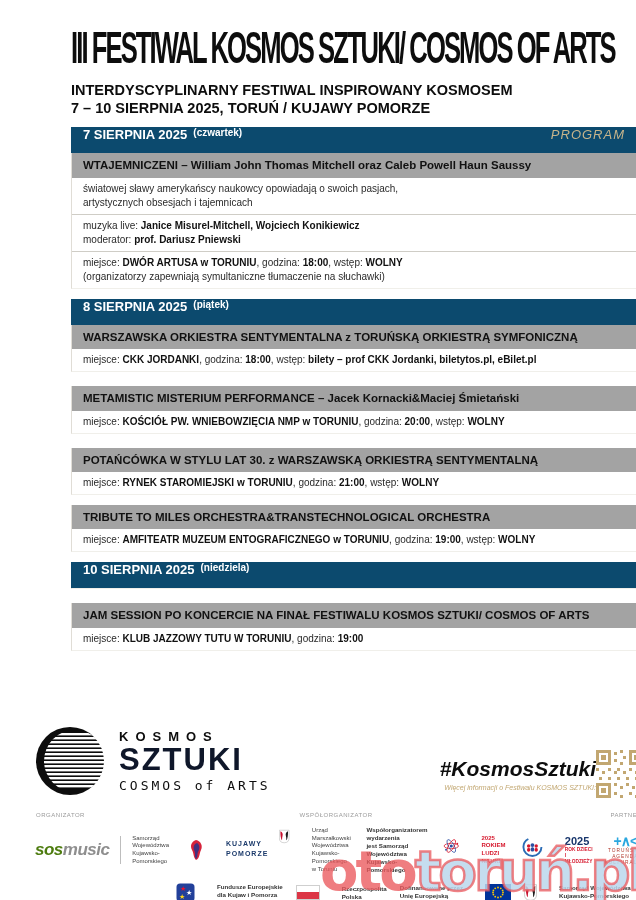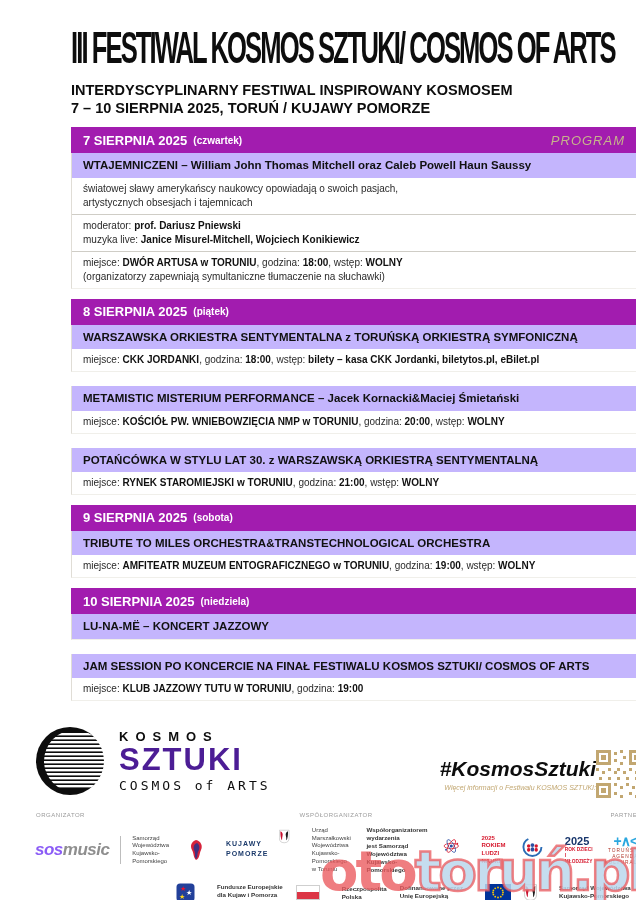--- a/index.html
+++ b/index.html
@@ -9,59 +9,59 @@
   
   .header{padding:26px 35px 0 35px;}
   .main-title{height:52px;overflow:visible;}
   .main-title span{display:inline-block;white-space:nowrap;font-weight:800;font-size:40px;
           letter-spacing:-3px;transform:scale(0.64,1.12);transform-origin:0 60%;color:#0d0d0d;}
   .subtitle{font-weight:bold;font-size:14.5px;line-height:1.22;color:#0d0d0d;margin-top:4px;}
 
   
   .program{margin:10px 35px 0 35px;}
   .day-block{margin-bottom:10px;}
-  .day-bar{background:#a21caf;color:#ffffff;height:26px;display:flex;align-items:center;
+  .day-bar{background:#0c4a6e;color:#ffffff;height:26px;display:flex;
            padding:0 12px;font-size:13px;}
   .day-date{font-weight:bold;}
   .day-weekday{margin-left:6px;font-weight:bold;font-size:10px;}
   .program-label{margin-left:auto;font-style:italic;font-size:13px;letter-spacing:1px;
            color:#c6b48b;font-weight:500;}
   .event-card{margin-bottom:14px;border-left:1px solid #e0ddd6;border-right:1px solid #eceae4;
            border-bottom:1px solid #f0efea;}
   .event-card:last-child{margin-bottom:0;}
-  .event-title{background:#c4b5fd;color:#111;font-weight:bold;font-size:11.5px;
+  .event-title{background:#a3a3a3;color:#111;font-weight:bold;font-size:11.5px;
            padding:5px 11px;line-height:1.25;}
   .event-row{padding:4px 11px;font-size:10px;line-height:1.4;color:#2a2a2a;background:#fff;}
   .event-row + .event-row{border-top:1px solid #cfcdc6;}
   .event-row .b{font-weight:bold;color:#111;}
 
   
   .branding{position:absolute;top:726px;left:35px;right:28px;display:flex;align-items:flex-start;}
   .logo-group{display:flex;align-items:center;gap:14px;}
   .logo-text-line1{font-size:13px;font-weight:bold;letter-spacing:7px;color:#0d0d0d;}
-  .logo-text-line2{font-size:31px;font-weight:800;letter-spacing:2px;color:#4c1d95;line-height:1.05;}
+  .logo-text-line2{font-size:31px;font-weight:800;letter-spacing:2px;color:#0f172a;line-height:1.05;}
   .logo-text-line3{font-family:"DejaVu Sans Mono",monospace;font-size:13px;letter-spacing:3px;
            color:#0d0d0d;margin-top:2px;}
   .hash-group{margin-left:auto;display:flex;align-items:center;gap:0;margin-top:24px;}
   .hash-col{text-align:right;}
   .hashtag{font-size:21px;font-weight:bold;font-style:italic;color:#0d0d0d;}
   .hash-sub{font-size:7px;font-style:italic;color:#c2a771;margin-top:3px;}
 
   
   .footer{position:absolute;top:812px;left:0;right:0;}
   .footer-labels{position:relative;height:9px;font-size:6px;color:#9a9a9a;letter-spacing:0.5px;}
   .lab-org{position:absolute;left:36px;}
   .lab-coorg{position:absolute;left:50%;transform:translateX(-50%);}
   .lab-part{position:absolute;right:30px;}
   .logo-row1{display:flex;align-items:center;margin:5px 26px 0 35px;gap:11px;}
   .logo-row2{display:flex;align-items:center;margin:9px 0 0 176px;gap:13px;}
   .tiny{font-size:6px;line-height:1.3;color:#444;white-space:pre-line;}
   .tiny-b{font-size:6.2px;line-height:1.3;color:#333;font-weight:bold;white-space:pre-line;}
   .sos{font-size:17px;font-weight:800;font-style:italic;letter-spacing:-0.5px;}
-  .sos .s1{color:#8b5cf6;}
+  .sos .s1{color:#4d7c0f;}
   .sos .s2{color:#8e8e8e;}
   .vdiv{width:1px;height:28px;background:#bdbdbd;}
   .kp-text{font-size:7px;font-weight:bold;letter-spacing:1px;color:#1b3a6b;white-space:pre-line;line-height:1.35;}
   .rok-red{font-size:6px;font-weight:bold;color:#d6172c;white-space:pre-line;line-height:1.3;}
   .y2025{font-size:11px;font-weight:800;color:#17356b;line-height:1;}
   .y2025-sub{font-size:4.8px;font-weight:bold;color:#d6172c;white-space:pre-line;line-height:1.25;}
   .tak-glyph{font-size:14px;font-weight:800;color:#2ba7df;line-height:1;letter-spacing:-1px;}
   .tak-text{font-size:4.8px;color:#b03a2e;white-space:pre-line;line-height:1.3;letter-spacing:1px;}
   .flag-pl{width:24px;height:15px;border:0.5px solid #cfcfcf;box-sizing:border-box;}
   .flag-pl .wh{height:50%;background:#fff;}
@@ -96,72 +96,67 @@
           <span class="day-weekday">(czwartek)</span>
           <span class="program-label">PROGRAM</span>
         </div>
         <div class="event-card">
           <div class="event-title">WTAJEMNICZENI – William John Thomas Mitchell oraz Caleb Powell Haun Saussy</div>
           <div class="event-row">
             <div class="event-line"><span>światowej sławy amerykańscy naukowcy opowiadają o swoich pasjach,</span></div>
             <div class="event-line"><span>artystycznych obsesjach i tajemnicach</span></div>
           </div>
           <div class="event-row">
+            <div class="event-line"><span>muzyka live: </span><span class="b">Janice Misurel-Mitchell, Wojciech Konikiewicz</span></div>
             <div class="event-line"><span>moderator: </span><span class="b">prof. Dariusz Pniewski</span></div>
-            <div class="event-line"><span>muzyka live: </span><span class="b">Janice Misurel-Mitchell, Wojciech Konikiewicz</span></div>
           </div>
           <div class="event-row">
             <div class="event-line"><span>miejsce: </span><span class="b">DWÓR ARTUSA w TORUNIU</span><span>, godzina: </span><span class="b">18:00</span><span>, wstęp: </span><span class="b">WOLNY</span></div>
             <div class="event-line"><span>(organizatorzy zapewniają symultaniczne tłumaczenie na słuchawki)</span></div>
           </div>
         </div>
       </div>
       <div class="day-block">
         <div class="day-bar">
           <span class="day-date">8 SIERPNIA 2025</span>
           <span class="day-weekday">(piątek)</span>
         </div>
         <div class="event-card">
           <div class="event-title">WARSZAWSKA ORKIESTRA SENTYMENTALNA z TORUŃSKĄ ORKIESTRĄ SYMFONICZNĄ</div>
           <div class="event-row">
-            <div class="event-line"><span>miejsce: </span><span class="b">CKK JORDANKI</span><span>, godzina: </span><span class="b">18:00</span><span>, wstęp: </span><span class="b">bilety – kasa CKK Jordanki, biletytos.pl, eBilet.pl</span></div>
+            <div class="event-line"><span>miejsce: </span><span class="b">CKK JORDANKI</span><span>, godzina: </span><span class="b">18:00</span><span>, wstęp: </span><span class="b">bilety – prof CKK Jordanki, biletytos.pl, eBilet.pl</span></div>
           </div>
         </div>
         <div class="event-card">
           <div class="event-title">METAMISTIC MISTERIUM PERFORMANCE – Jacek Kornacki&amp;Maciej Śmietański</div>
           <div class="event-row">
             <div class="event-line"><span>miejsce: </span><span class="b">KOŚCIÓŁ PW. WNIEBOWZIĘCIA NMP w TORUNIU</span><span>, godzina: </span><span class="b">20:00</span><span>, wstęp: </span><span class="b">WOLNY</span></div>
           </div>
         </div>
         <div class="event-card">
           <div class="event-title">POTAŃCÓWKA W STYLU LAT 30. z WARSZAWSKĄ ORKIESTRĄ SENTYMENTALNĄ</div>
           <div class="event-row">
             <div class="event-line"><span>miejsce: </span><span class="b">RYNEK STAROMIEJSKI w TORUNIU</span><span>, godzina: </span><span class="b">21:00</span><span>, wstęp: </span><span class="b">WOLNY</span></div>
           </div>
         </div>
       </div>
       <div class="day-block">
-        <div class="day-bar">
-          <span class="day-date">9 SIERPNIA 2025</span>
-          <span class="day-weekday">(sobota)</span>
-        </div>
         <div class="event-card">
           <div class="event-title">TRIBUTE TO MILES ORCHESTRA&amp;TRANSTECHNOLOGICAL ORCHESTRA</div>
           <div class="event-row">
             <div class="event-line"><span>miejsce: </span><span class="b">AMFITEATR MUZEUM ENTOGRAFICZNEGO w TORUNIU</span><span>, godzina: </span><span class="b">19:00</span><span>, wstęp: </span><span class="b">WOLNY</span></div>
           </div>
         </div>
       </div>
       <div class="day-block">
         <div class="day-bar">
           <span class="day-date">10 SIERPNIA 2025</span>
           <span class="day-weekday">(niedziela)</span>
         </div>
         <div class="event-card">
-          <div class="event-title">LU-NA-MË – KONCERT JAZZOWY</div>
         </div>
         <div class="event-card">
           <div class="event-title">JAM SESSION PO KONCERCIE NA FINAŁ FESTIWALU KOSMOS SZTUKI/ COSMOS OF ARTS</div>
           <div class="event-row">
             <div class="event-line"><span>miejsce: </span><span class="b">KLUB JAZZOWY TUTU W TORUNIU</span><span>, godzina: </span><span class="b">19:00</span></div>
           </div>
         </div>
       </div>
     </div>
 

